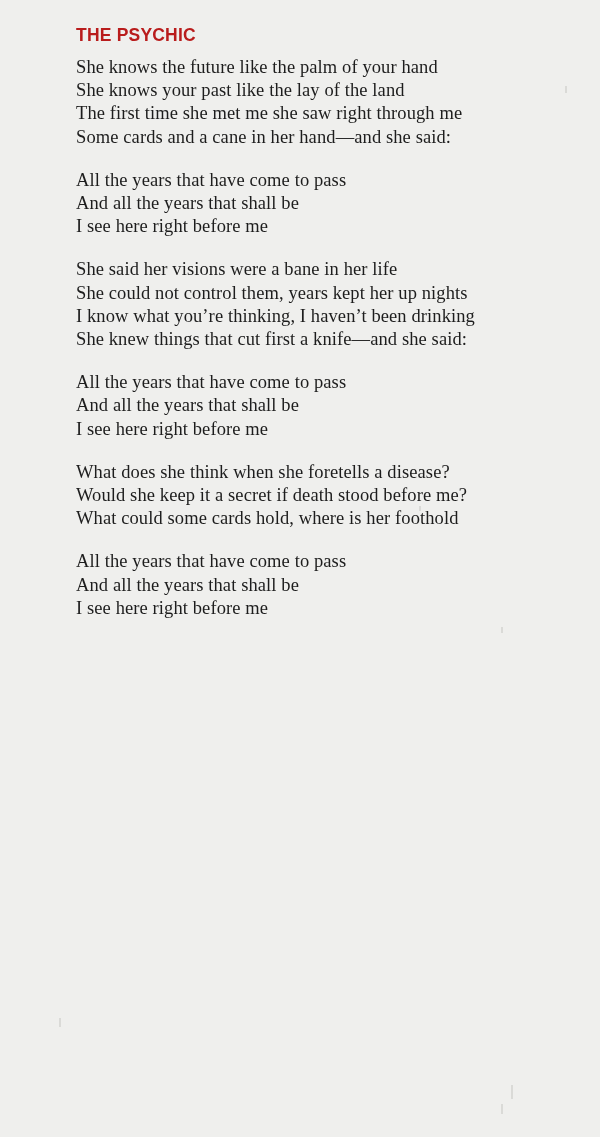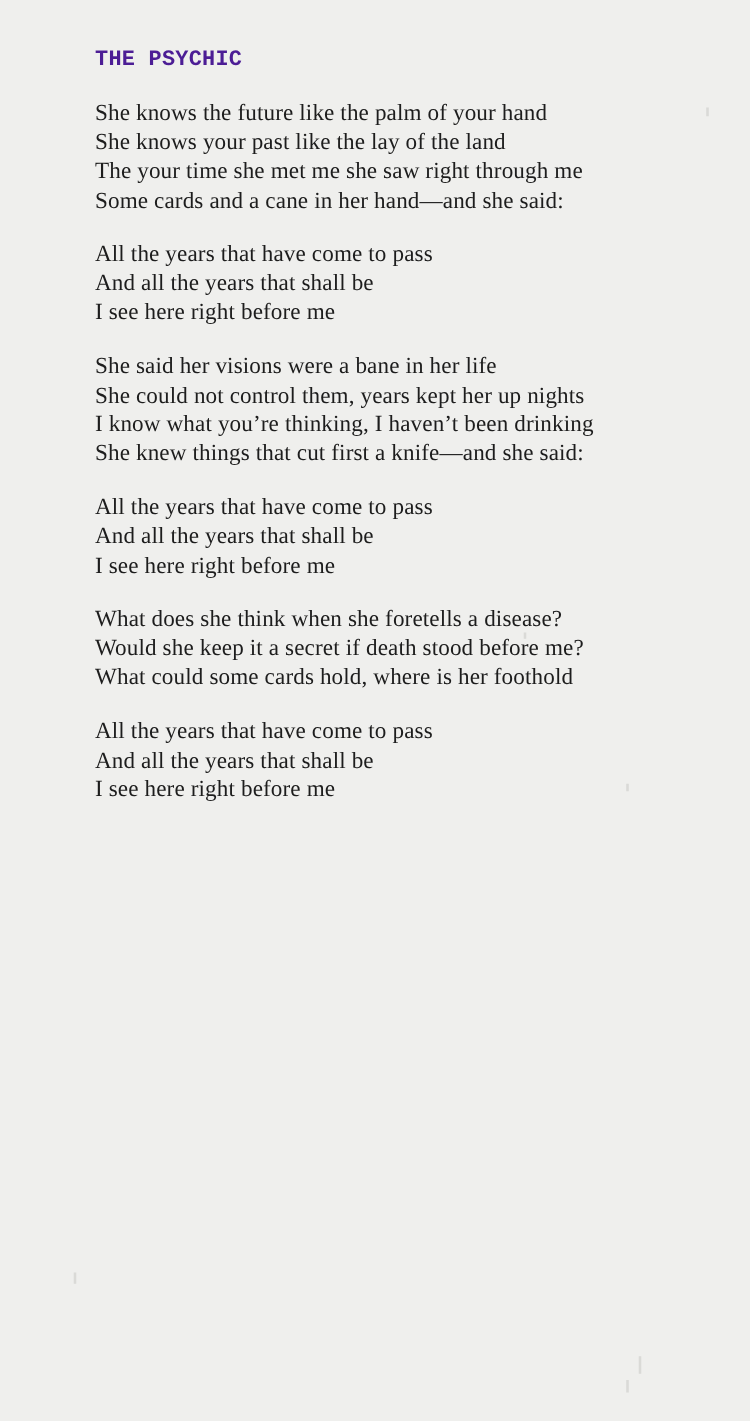--- a/index.html
+++ b/index.html
@@ -16,30 +16,30 @@
   }
   .page {
     position: relative;
     width: 600px;
     height: 1137px;
     box-sizing: border-box;
     padding: 14px 40px 0 76px;
     background: #efefed;
   }
   .poem-title {
-    font-family: Liberation Mono, monospace;
+    font-family: Liberation Sans, sans-serif;
     font-weight: bold;
     font-size: 17.5px;
     letter-spacing: 0.2px;
-    margin: 16px 0 0 0;
+    margin: 3px 0 0 0;
     padding-top: 8px;
-    color: #4c1d95;
+    color: #b91c1c;
   }
   .stanzas {
-    margin-top: 22px;
+    margin-top: 10px;
   }
   .stanza {
     margin: 0 0 20px 0;
   }
   .line {
     font-size: 18.5px;
     line-height: 23.2px;
     white-space: pre;
     color: #1d1d1d;
     letter-spacing: 0.1px;
@@ -62,21 +62,21 @@
 
 <div class="page">
 
   <h1 class="poem-title">THE PSYCHIC</h1>
 
   <div class="stanzas">
 
     <div class="stanza">
       <div class="line">She knows the future like the palm of your hand</div>
       <div class="line">She knows your past like the lay of the land</div>
-      <div class="line">The your time she met me she saw right through me</div>
+      <div class="line">The first time she met me she saw right through me</div>
       <div class="line">Some cards and a cane in her hand—and she said:</div>
     </div>
 
     <div class="stanza">
       <div class="line">All the years that have come to pass</div>
       <div class="line">And all the years that shall be</div>
       <div class="line">I see here right before me</div>
     </div>
 
     <div class="stanza">

